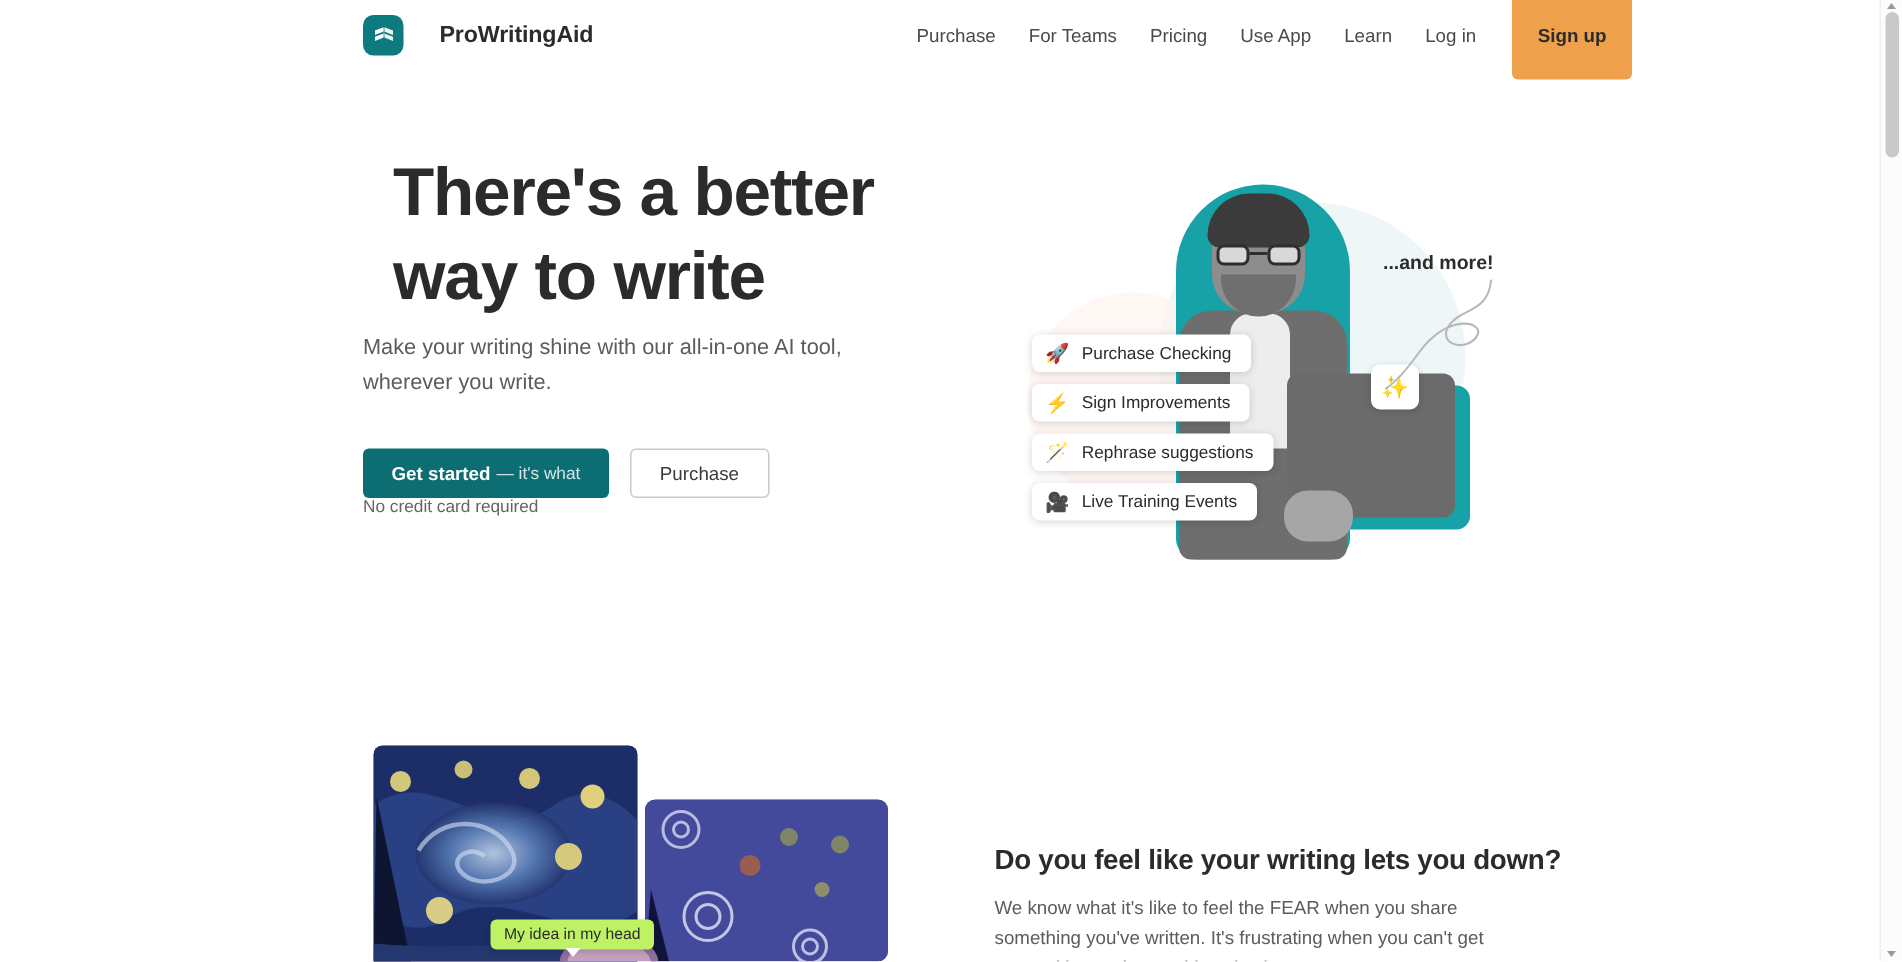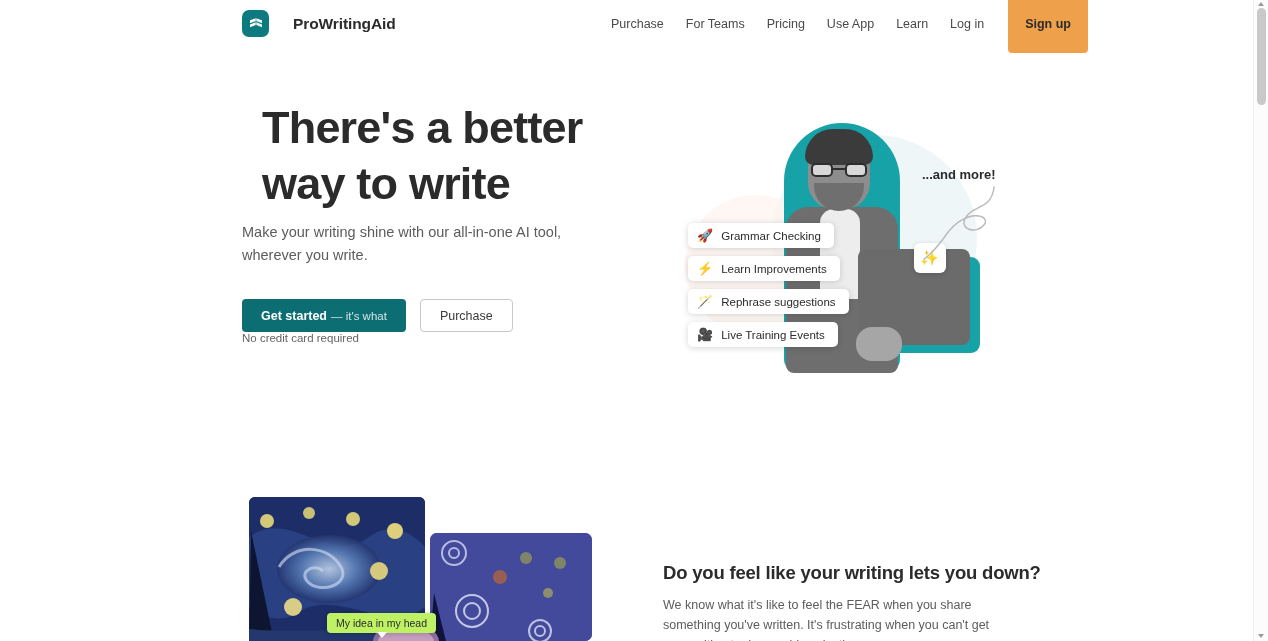--- a/index.html
+++ b/index.html
@@ -468,25 +468,25 @@
     <div class="sparkle-chip">✨</div>
 
     <div class="and-more">...and more!</div>
     <svg class="squiggle" viewBox="0 0 90 80">
       <path d="M72 4 C 70 26, 52 22, 44 34 C 36 46, 54 52, 62 42 C 70 32, 44 24, 24 52 C 14 66, 8 72, 2 76" fill="none" stroke="#b9b9b9" stroke-width="1.4" stroke-linecap="round"></path>
     </svg>
 
     <div class="feature-chips">
       <div class="chip">
         <span class="chip-emoji">🚀</span>
-        <span>Grammar Checking</span>
+        <span>Purchase Checking</span>
       </div>
       <div class="chip">
         <span class="chip-emoji">⚡</span>
-        <span>Learn Improvements</span>
+        <span>Sign Improvements</span>
       </div>
       <div class="chip">
         <span class="chip-emoji">🪄</span>
         <span>Rephrase suggestions</span>
       </div>
       <div class="chip">
         <span class="chip-emoji">🎥</span>
         <span>Live Training Events</span>
       </div>
     </div>

